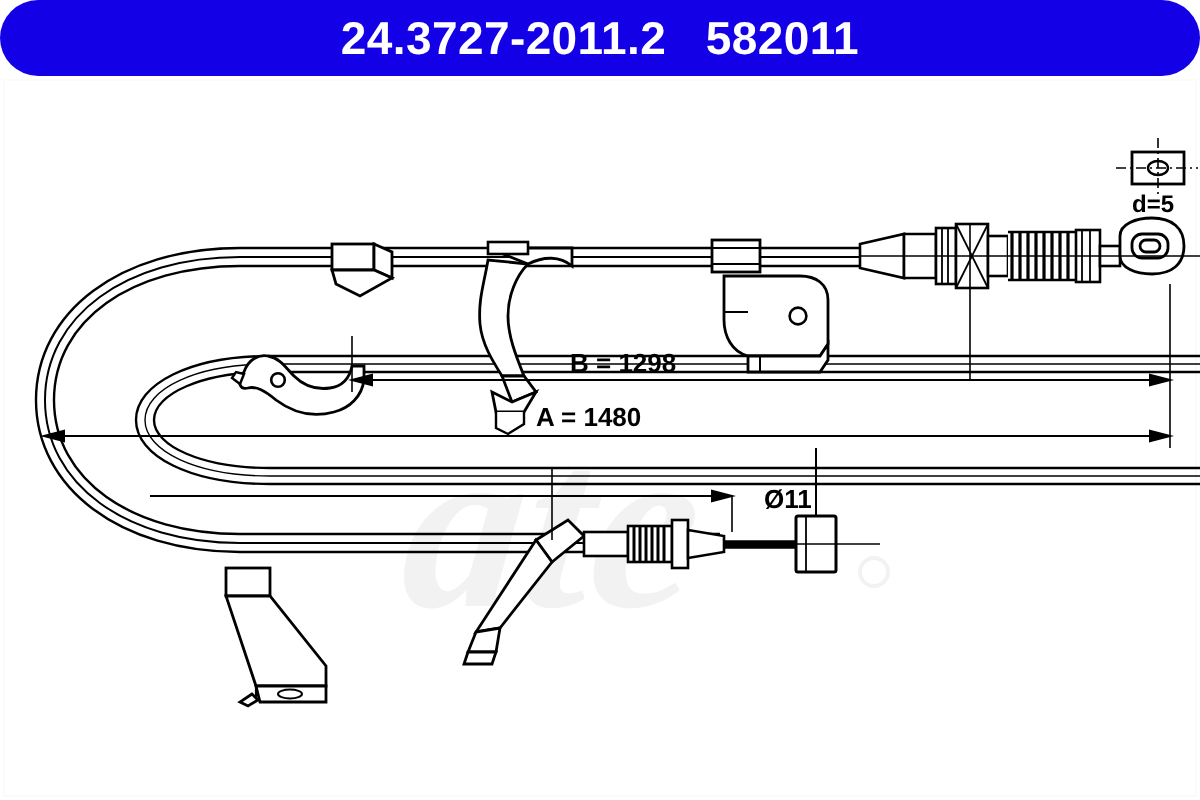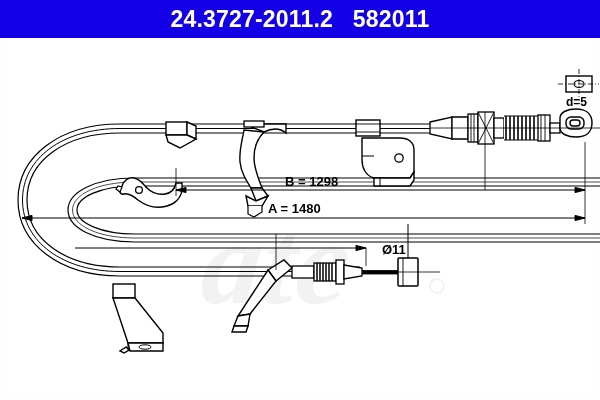--- a/index.html
+++ b/index.html
@@ -20,20 +20,21 @@
   #header-bar {
     position: absolute;
     left: 0;
     top: 0;
     width: 600px;
     height: 38px;
     background: #1400e6;
     display: flex;
     align-items: center;
     justify-content: center;
+    border-radius: 19px;
   }
   #header-title {
     color: #ffffff;
     font-family: "Liberation Sans", sans-serif;
     font-weight: bold;
     font-size: 23px;
     letter-spacing: 0.2px;
     white-space: pre;
   }
   #drawing-area {

